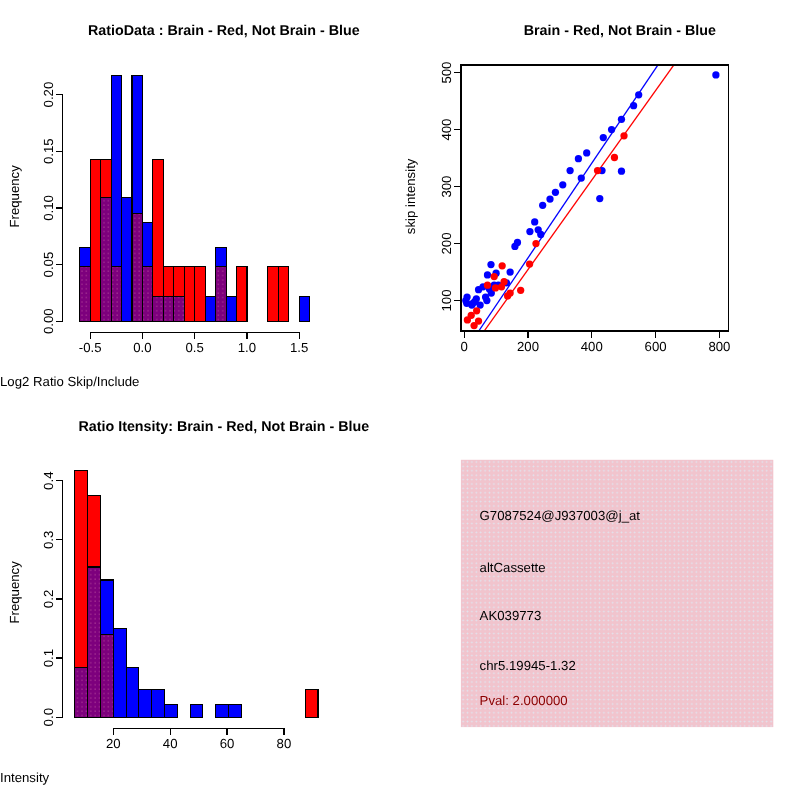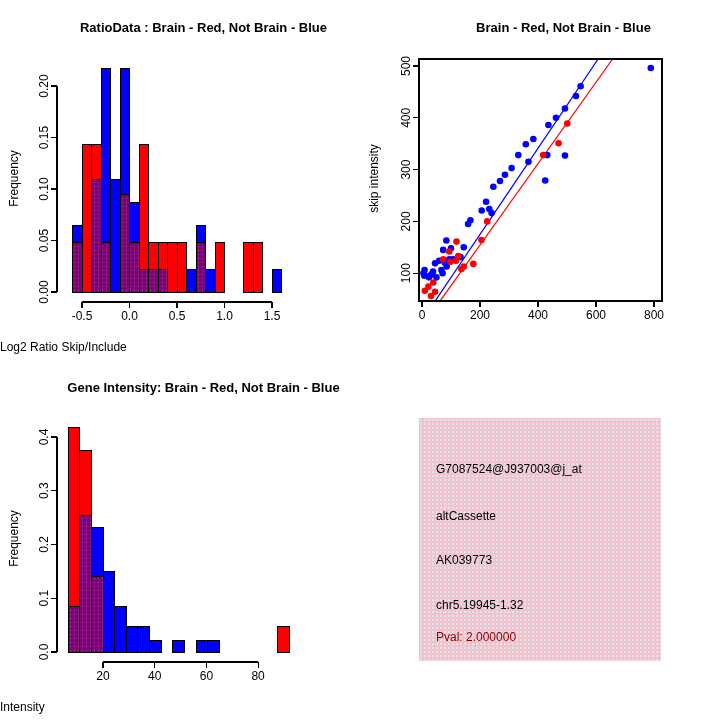--- a/index.html
+++ b/index.html
@@ -19,21 +19,21 @@
   }
   .xlab{
     position:absolute;top:340px;left:0;width:100%;
     font-size:12px;white-space:nowrap;
   }
   .ylab{
     position:absolute;left:-46px;top:171px;width:120px;height:15px;text-align:center;
     font-size:12px;transform:rotate(-90deg);white-space:nowrap;
   }
   .infobox{
-    position:absolute;left:59px;top:58px;width:242px;height:243px;
+    position:absolute;left:59px;top:58px;width:284px;height:243px;
     background-color:#f1c4cd;
     background-image:radial-gradient(circle,#dfe5ef 26%,rgba(0,0,0,0) 30%);
     background-size:4px 4px;
   }
   .iline{position:absolute;left:17px;font-size:12px;white-space:nowrap;}
   .iline.l1{top:44px;}
   .iline.l2{top:91px;}
   .iline.l3{top:135px;}
   .iline.l4{top:180px;}
   .iline.l5{top:212px;color:#8b0000;}
@@ -211,21 +211,21 @@
         <text transform="translate(50 273.2) rotate(-90)" text-anchor="middle">100</text>
         <text transform="translate(50 221.39999999999998) rotate(-90)" text-anchor="middle">200</text>
         <text transform="translate(50 169.6) rotate(-90)" text-anchor="middle">300</text>
         <text transform="translate(50 117.79999999999998) rotate(-90)" text-anchor="middle">400</text>
         <text transform="translate(50 66) rotate(-90)" text-anchor="middle">500</text>
       </g>
     </svg>
 </section>
 
 <section class="panel" id="panel-gene">
-  <h2 class="ptitle">Gene Intensity: Brain - Red, Not Brain - Blue</h2>
+  <h2 class="ptitle">Ratio Itensity: Brain - Red, Not Brain - Blue</h2>
   <div class="ylab">Frequency</div>
   <svg class="plot" id="svg-gene_hist" viewBox="0 0 360 360">
       <defs>
         <pattern id="gene_hist-overlap-dots" width="4" height="4" patternUnits="userSpaceOnUse">
           <rect width="4" height="4" fill="#7d007d"></rect>
           <rect x="2" y="2" width="1" height="1" fill="#b5489a"></rect>
         </pattern>
       </defs>
       <g shape-rendering="crispEdges">
         <rect x="68.10249999999999" y="67.86250000000001" width="11.6325" height="224.1375" fill="#ff0000" stroke="#000" stroke-width="1"></rect>

